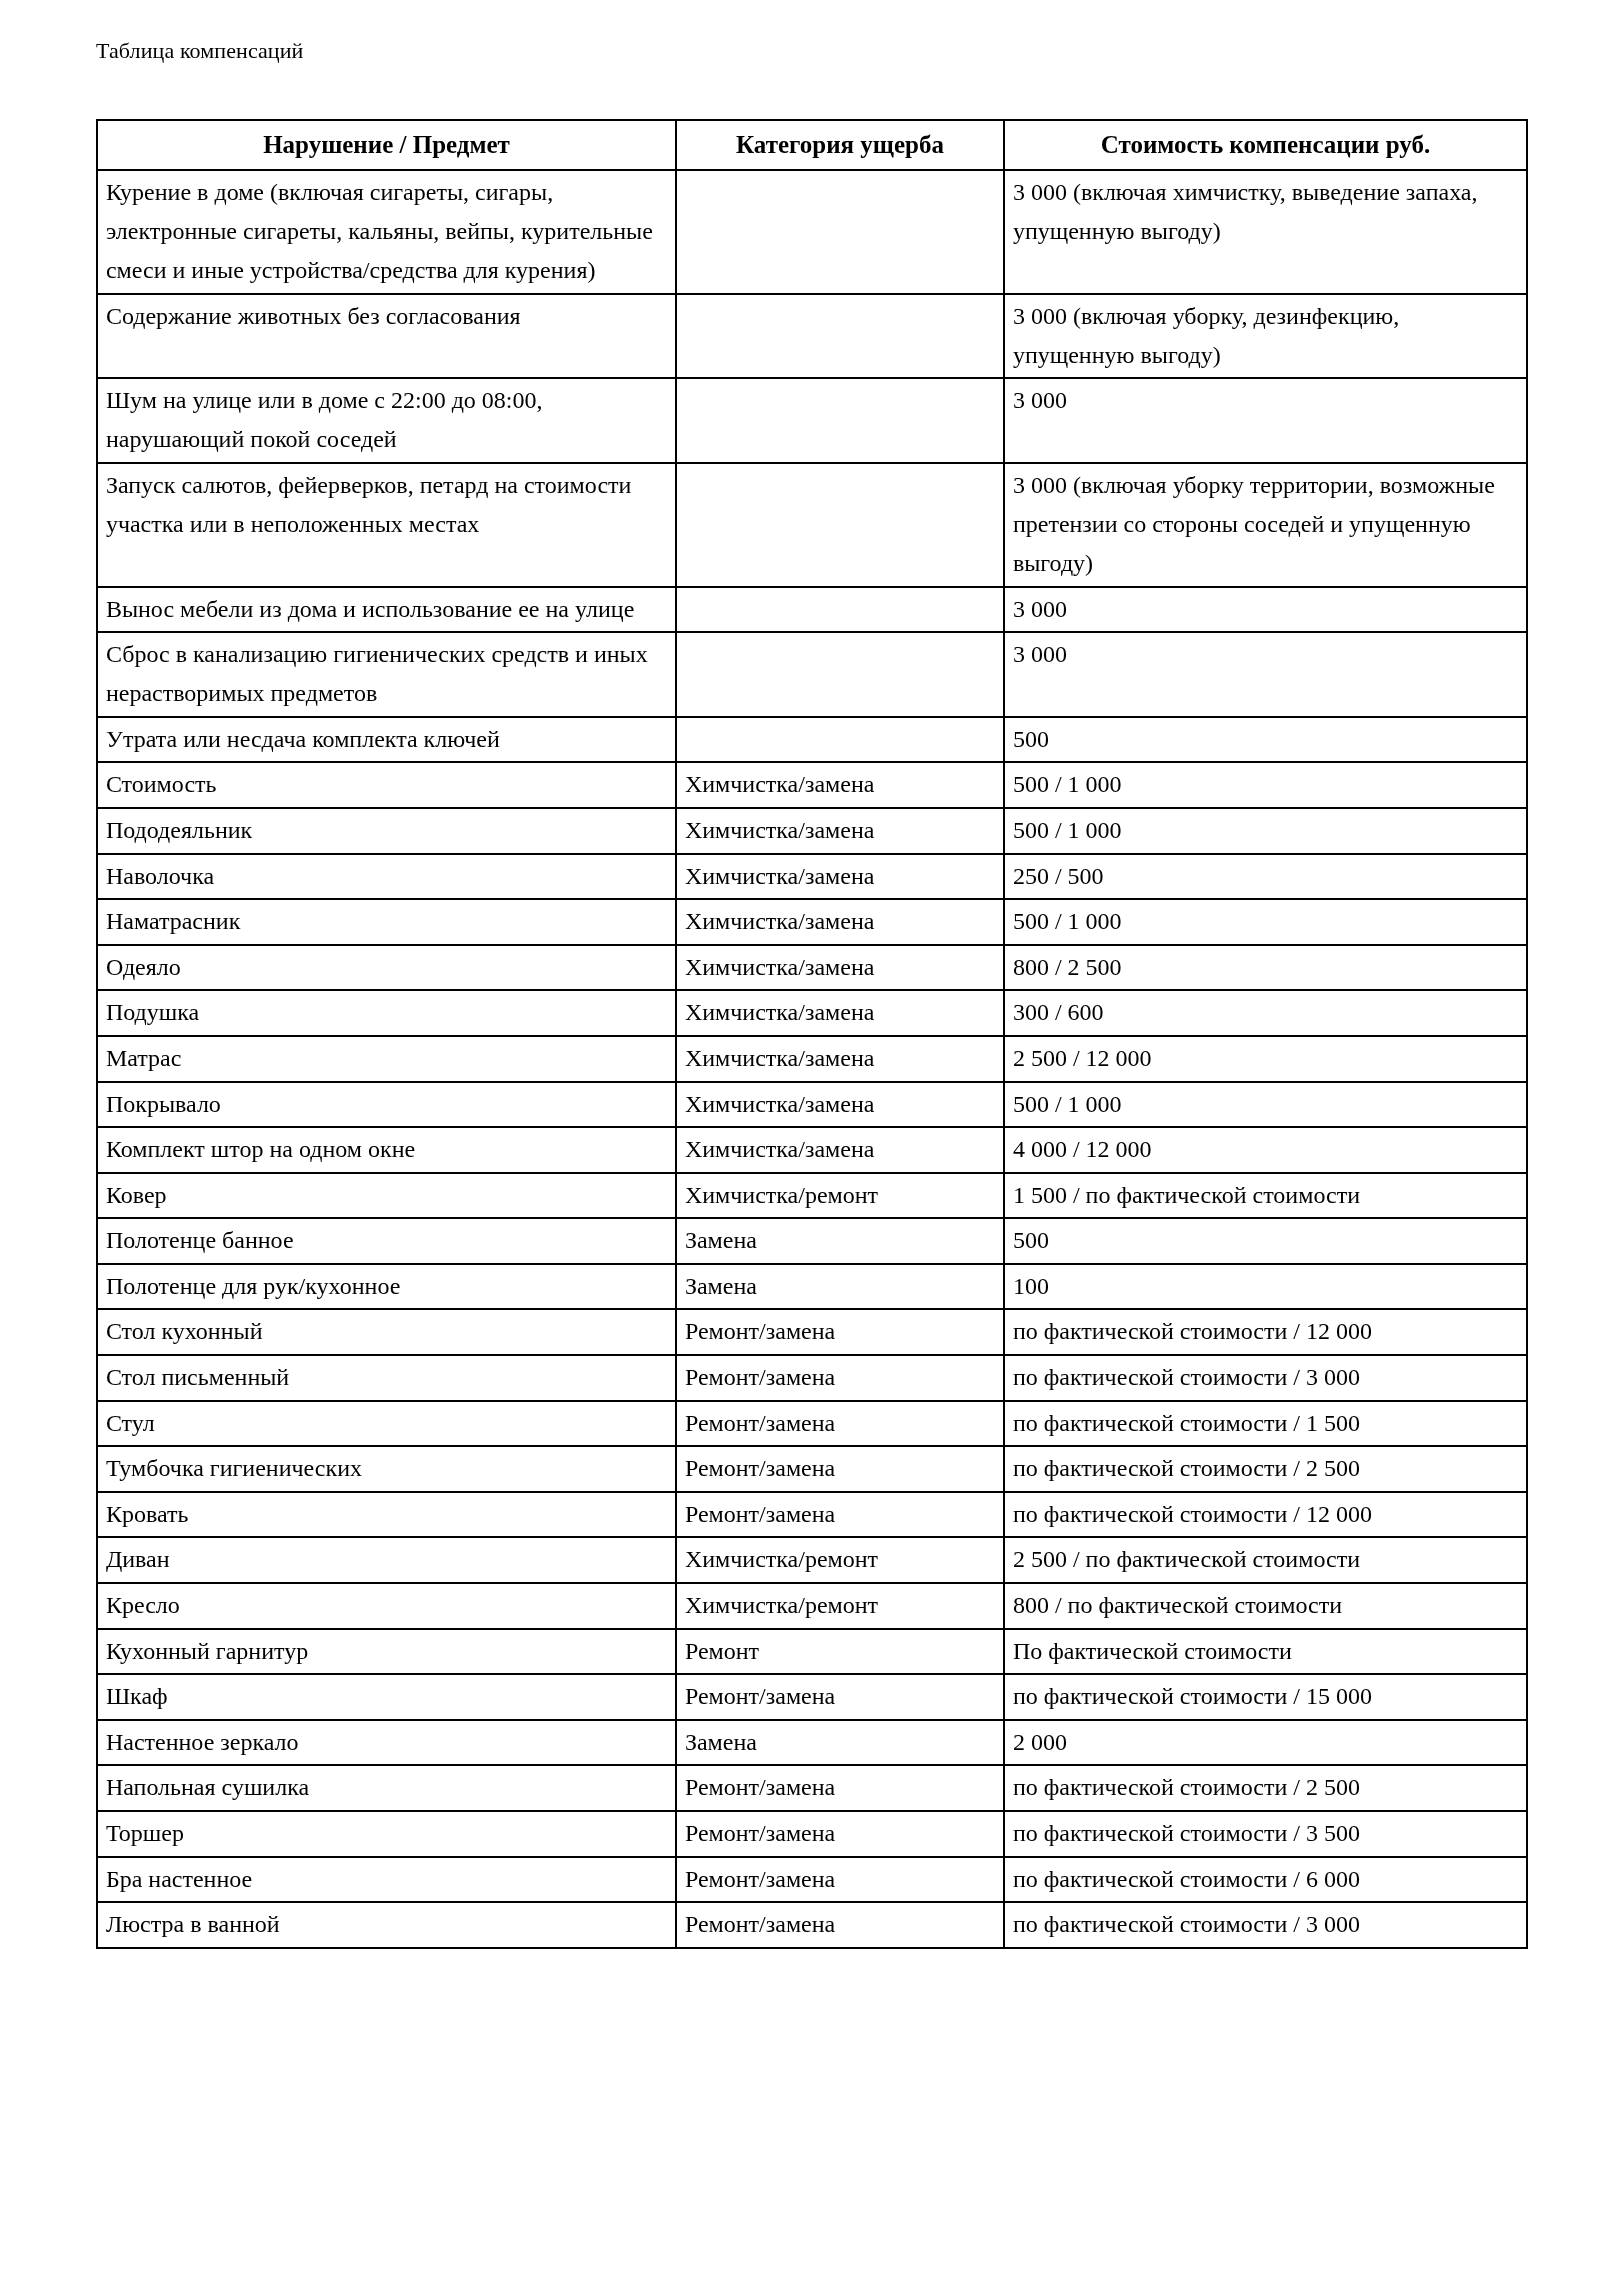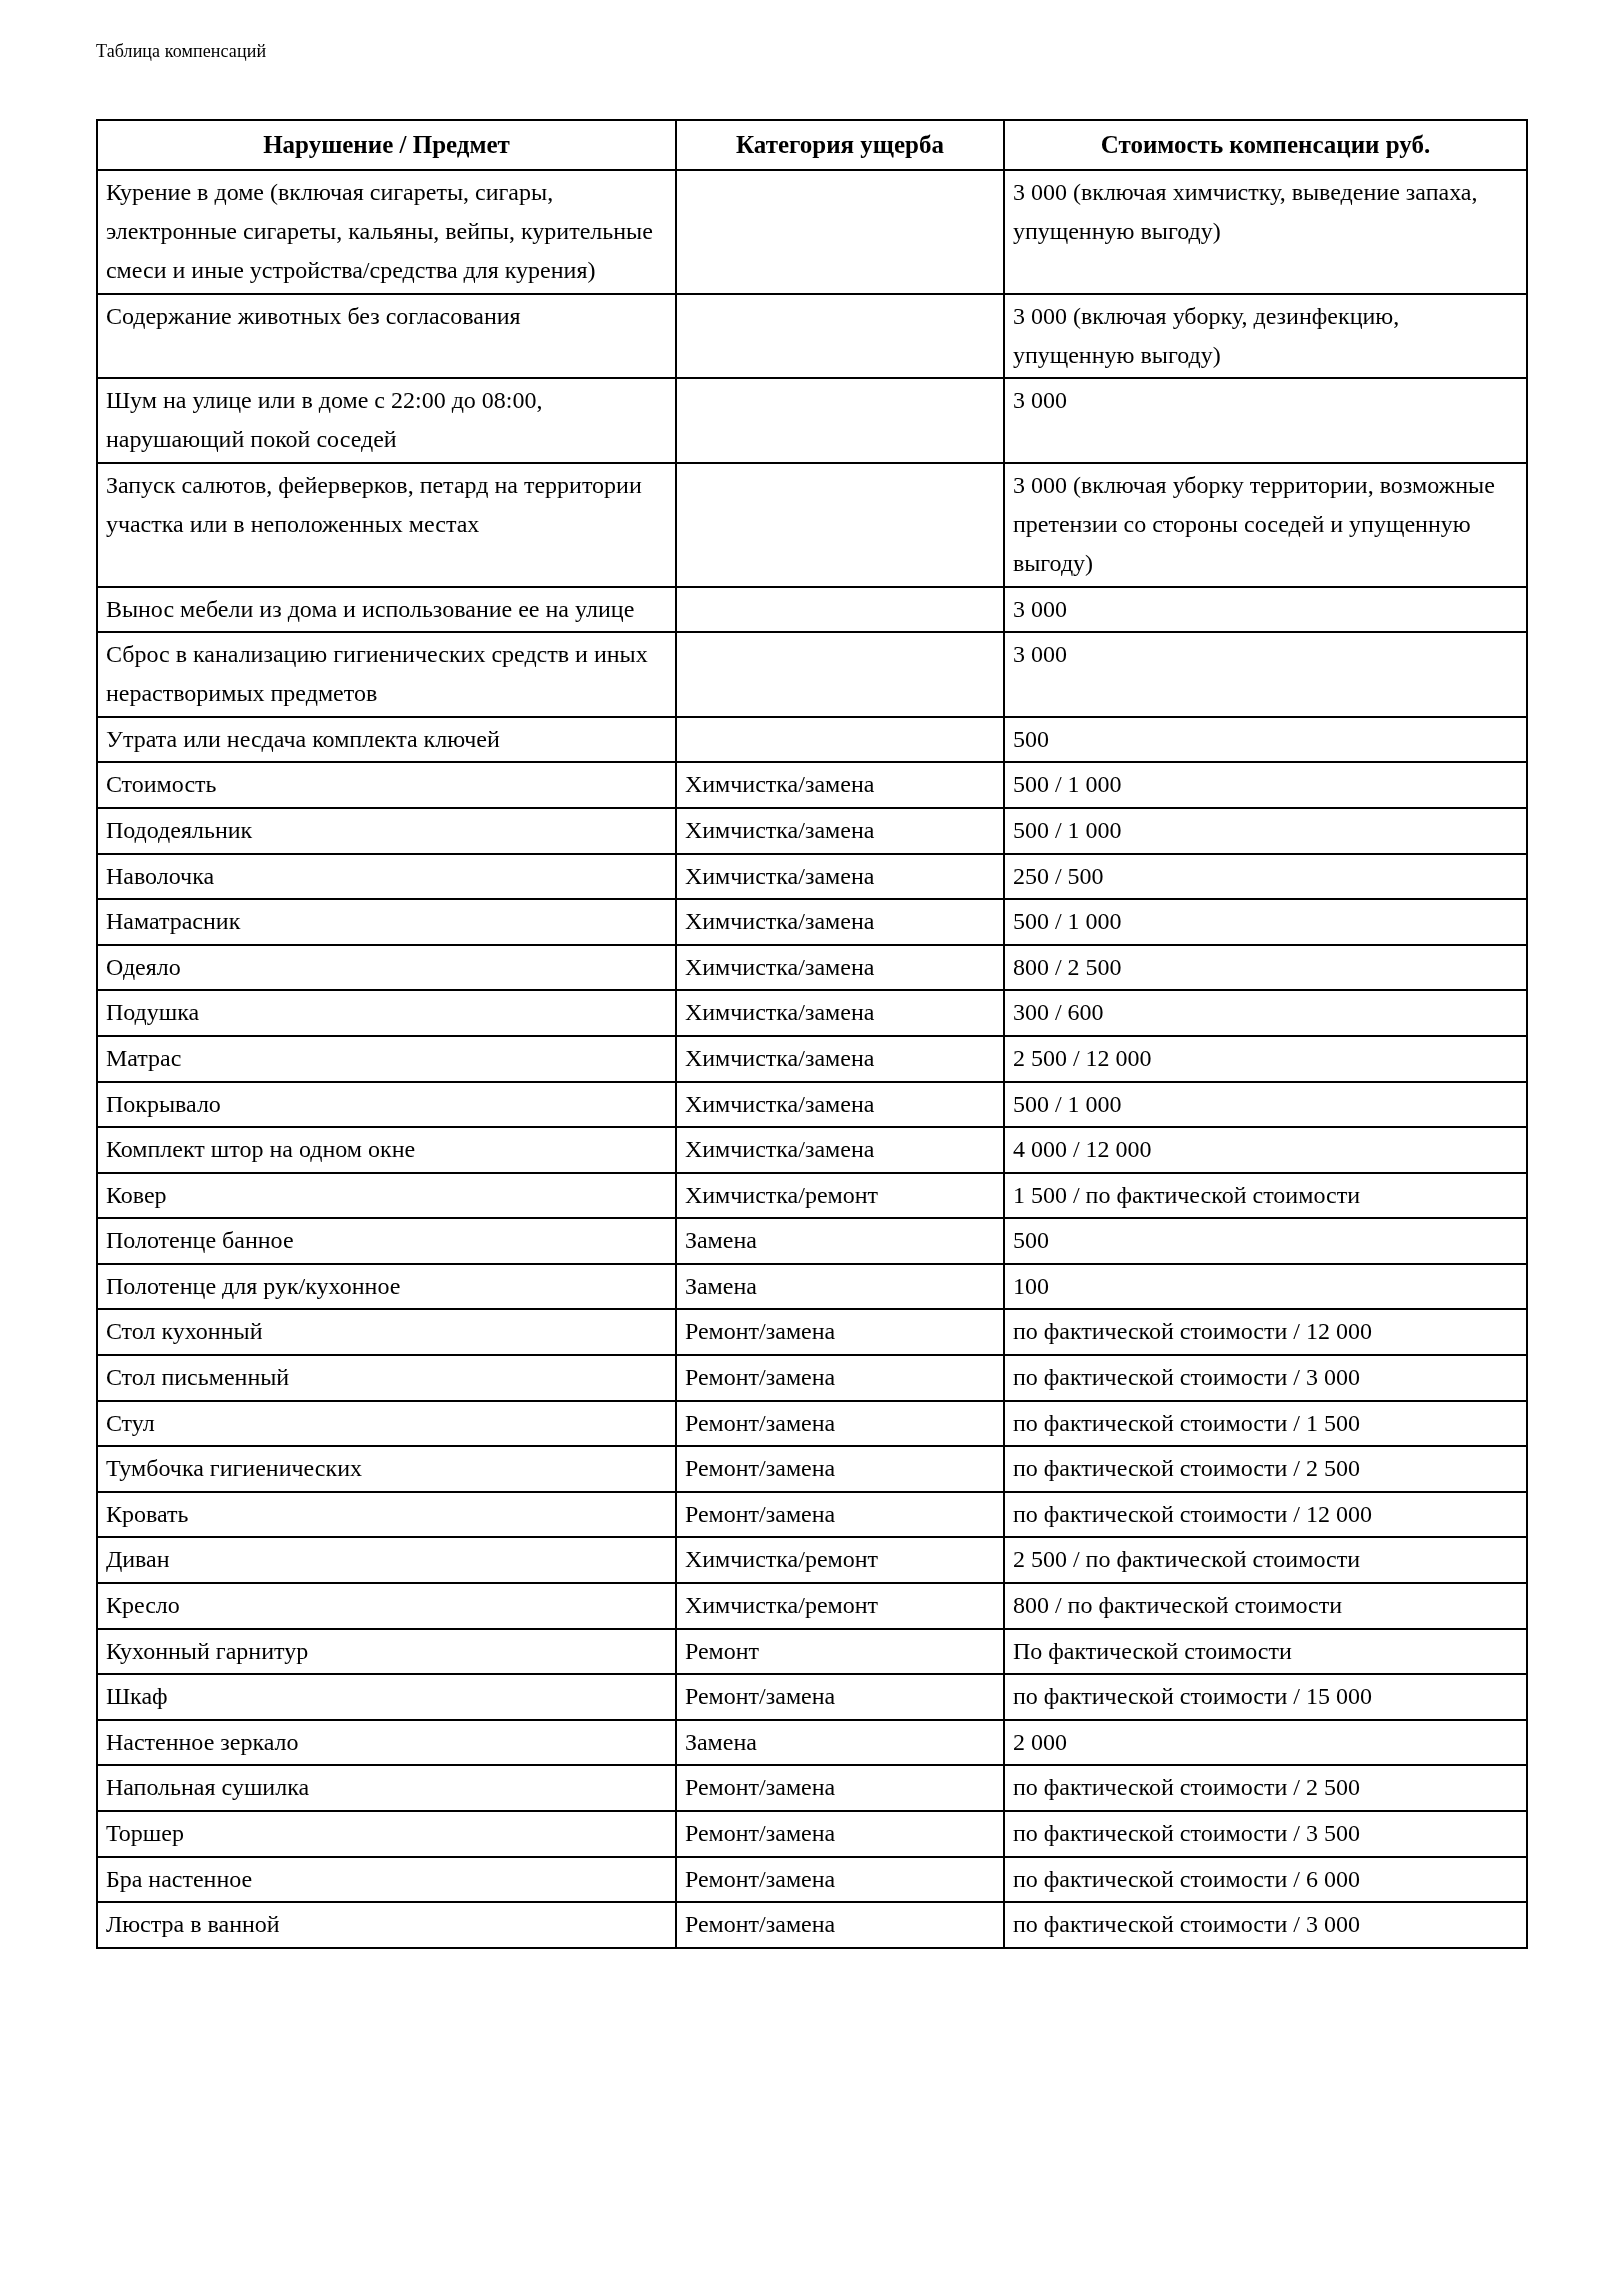--- a/index.html
+++ b/index.html
@@ -21,21 +21,21 @@
     height: 2295px;
     box-sizing: border-box;
     padding: 0;
     background: #ffffff;
   }
 
   .doc-title {
     position: absolute;
     left: 96px;
     top: 34px;
-    font-size: 18px;
+    font-size: 22px;
     line-height: 34px;
     font-weight: 400;
     letter-spacing: 0.1px;
     white-space: nowrap;
   }
 
   .table-wrap {
     position: absolute;
     left: 96px;
     top: 119px;
@@ -112,21 +112,21 @@
             <td>Содержание животных без согласования</td>
             <td class="empty-cell"></td>
             <td>3 000 (включая уборку, дезинфекцию, упущенную выгоду)</td>
           </tr>
           <tr>
             <td>Шум на улице или в доме с 22:00 до 08:00, нарушающий покой соседей</td>
             <td class="empty-cell"></td>
             <td>3 000</td>
           </tr>
           <tr>
-            <td>Запуск салютов, фейерверков, петард на территории участка или в неположенных местах</td>
+            <td>Запуск салютов, фейерверков, петард на стоимости участка или в неположенных местах</td>
             <td class="empty-cell"></td>
             <td>3 000 (включая уборку территории, возможные претензии со стороны соседей и упущенную выгоду)</td>
           </tr>
           <tr>
             <td>Вынос мебели из дома и использование ее на улице</td>
             <td class="empty-cell"></td>
             <td>3 000</td>
           </tr>
           <tr>
             <td>Сброс в канализацию гигиенических средств и иных нерастворимых предметов</td>

